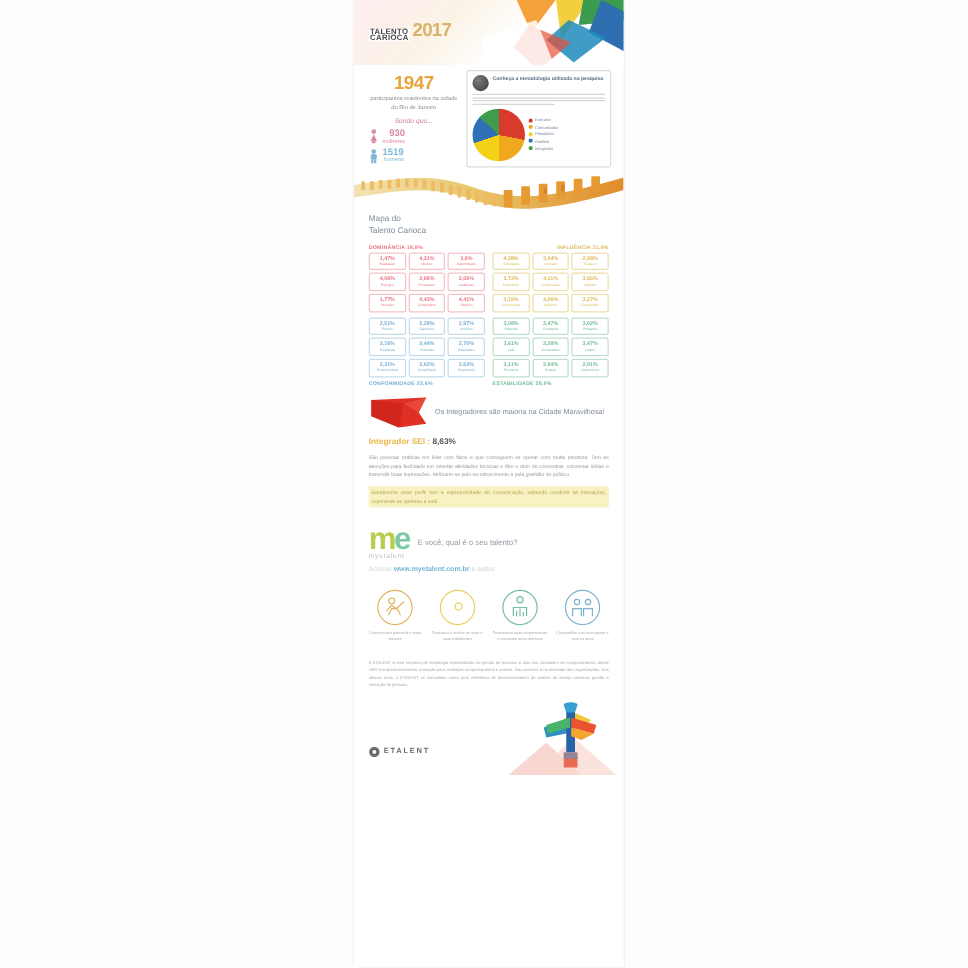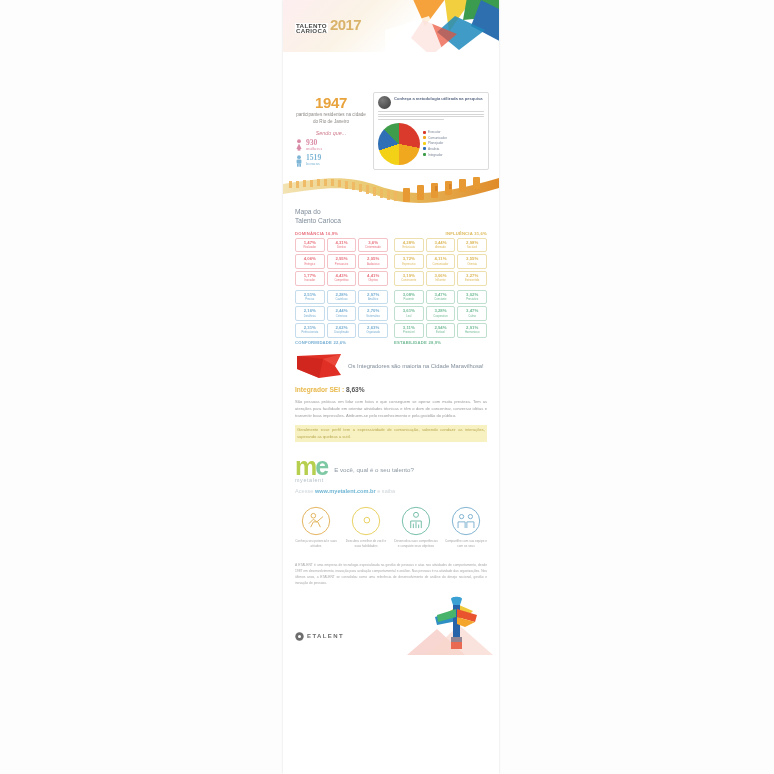--- a/index.html
+++ b/index.html
@@ -13,26 +13,26 @@
   .hdr-wash{position:absolute;inset:0;
     background:linear-gradient(135deg,#fdeef0 0%,#fbf3e6 35%,#ffffff 60%);}
   .hdr-art{position:absolute;right:-6px;top:-14px;width:120px;height:76px;}
   .logo{position:absolute;left:12px;top:16px;display:flex;align-items:flex-end;gap:1px;}
   .logo-mark{display:flex;flex-direction:column;line-height:.82;}
   .logo-mark span{font-size:6.2px;font-weight:700;letter-spacing:.3px;color:#4a4a48;
     background:#fff;padding:0 1px;}
   .logo-yr{font-size:15px;font-weight:700;color:#d9b36a;letter-spacing:-.6px;margin-left:1px;}
 
   
-  .stats{display:flex;padding:4px 10px 2px 12px;gap:6px;margin-top:36px;}
+  .stats{display:flex;padding:4px 10px 2px 12px;gap:6px;}
   .stats-l{width:72px;text-align:center;padding-top:2px;}
   .big-num{font-size:15px;font-weight:700;color:#e8a33d;letter-spacing:-.4px;}
   .big-sub{font-size:4.6px;color:#8d8a86;line-height:1.5;margin-top:1px;}
   .script{font-size:5.4px;color:#cf7d8e;font-style:italic;margin:4px 0 3px;}
-  .gen-row{display:flex;align-items:center;gap:3px;margin-bottom:3px;text-align:left;font-family:Liberation Serif, serif;}
+  .gen-row{display:flex;align-items:center;gap:3px;margin-bottom:3px;text-align:right;}
   .gen-ico{width:8px;height:12px;flex:0 0 8px;}
   .gen-txt{line-height:1.05;}
   .gen-n{font-size:7.6px;font-weight:700;}
   .gen-l{font-size:4.4px;}
   .f .gen-n,.f .gen-l{color:#d98aa6;}
   .m .gen-n,.m .gen-l{color:#7fb6d6;}
 
   
   .card{flex:1;border:1px solid #dcdcdc;border-radius:2px;background:#fff;
         padding:3px 4px;position:relative;}

